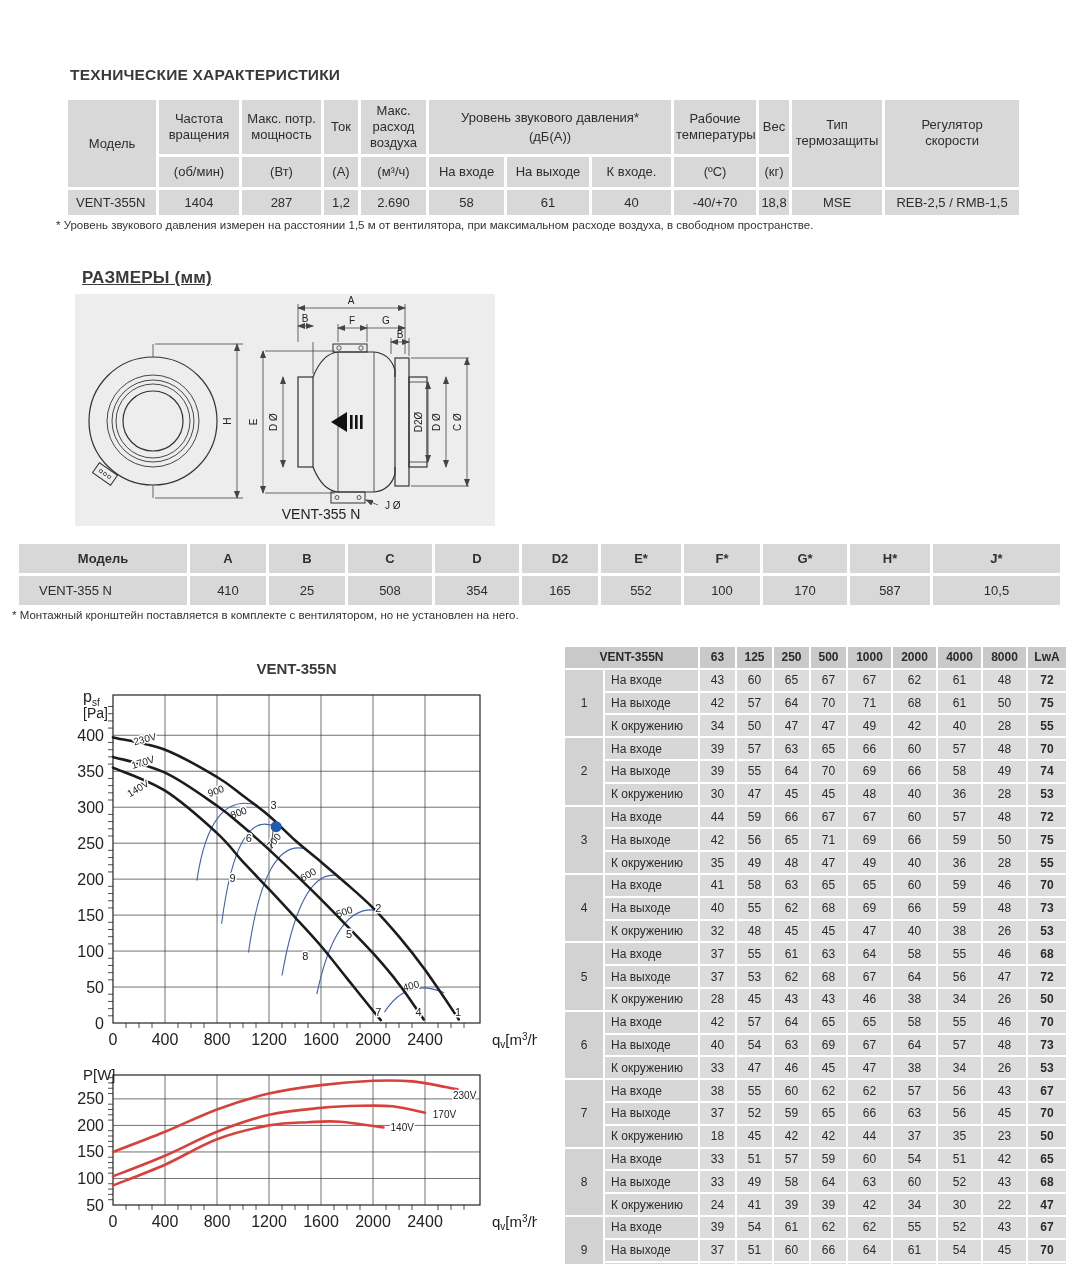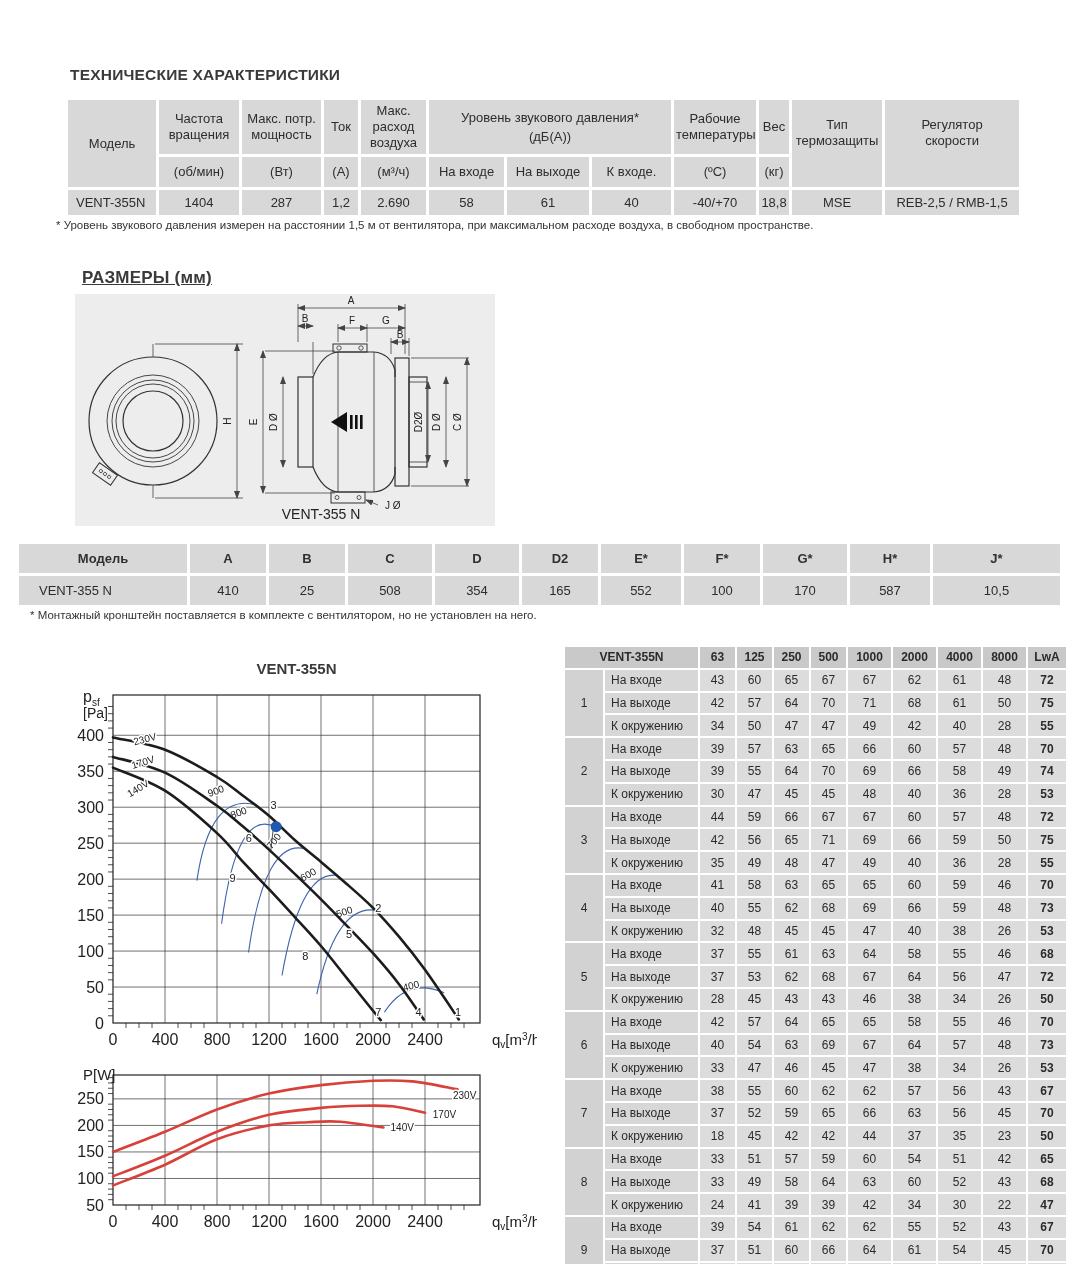--- a/index.html
+++ b/index.html
@@ -247,21 +247,21 @@
       <td>165</td>
       <td>552</td>
       <td>100</td>
       <td>170</td>
       <td>587</td>
       <td>10,5</td>
     </tr>
   </tbody>
     </table>
 
-  <div class="abs fnote" style="left:30px;top:565px;">* Монтажный кронштейн поставляется в комплекте с вентилятором, но не установлен на него.</div>
+  <div class="abs fnote" style="left:12px;top:565px;">* Монтажный кронштейн поставляется в комплекте с вентилятором, но не установлен на него.</div>
 
   <div class="abs ctitle" style="left:113px;top:616px;width:367px;">VENT-355N</div>
 
   <svg class="abs" style="left:55px;top:638px;" width="482" height="382" viewBox="0 0 482 382">
       <rect x="58" y="13" width="367" height="328" fill="none" stroke="#222" stroke-width="1.2"></rect>
       <line x1="110.00141693234147" y1="13" x2="110.00141693234147" y2="341" stroke="#333" stroke-width="0.7"></line>
       <line x1="162.00283386468294" y1="13" x2="162.00283386468294" y2="341" stroke="#333" stroke-width="0.7"></line>
       <line x1="214.00425079702444" y1="13" x2="214.00425079702444" y2="341" stroke="#333" stroke-width="0.7"></line>
       <line x1="266.0056677293659" y1="13" x2="266.0056677293659" y2="341" stroke="#333" stroke-width="0.7"></line>
       <line x1="318.0070846617074" y1="13" x2="318.0070846617074" y2="341" stroke="#333" stroke-width="0.7"></line>

